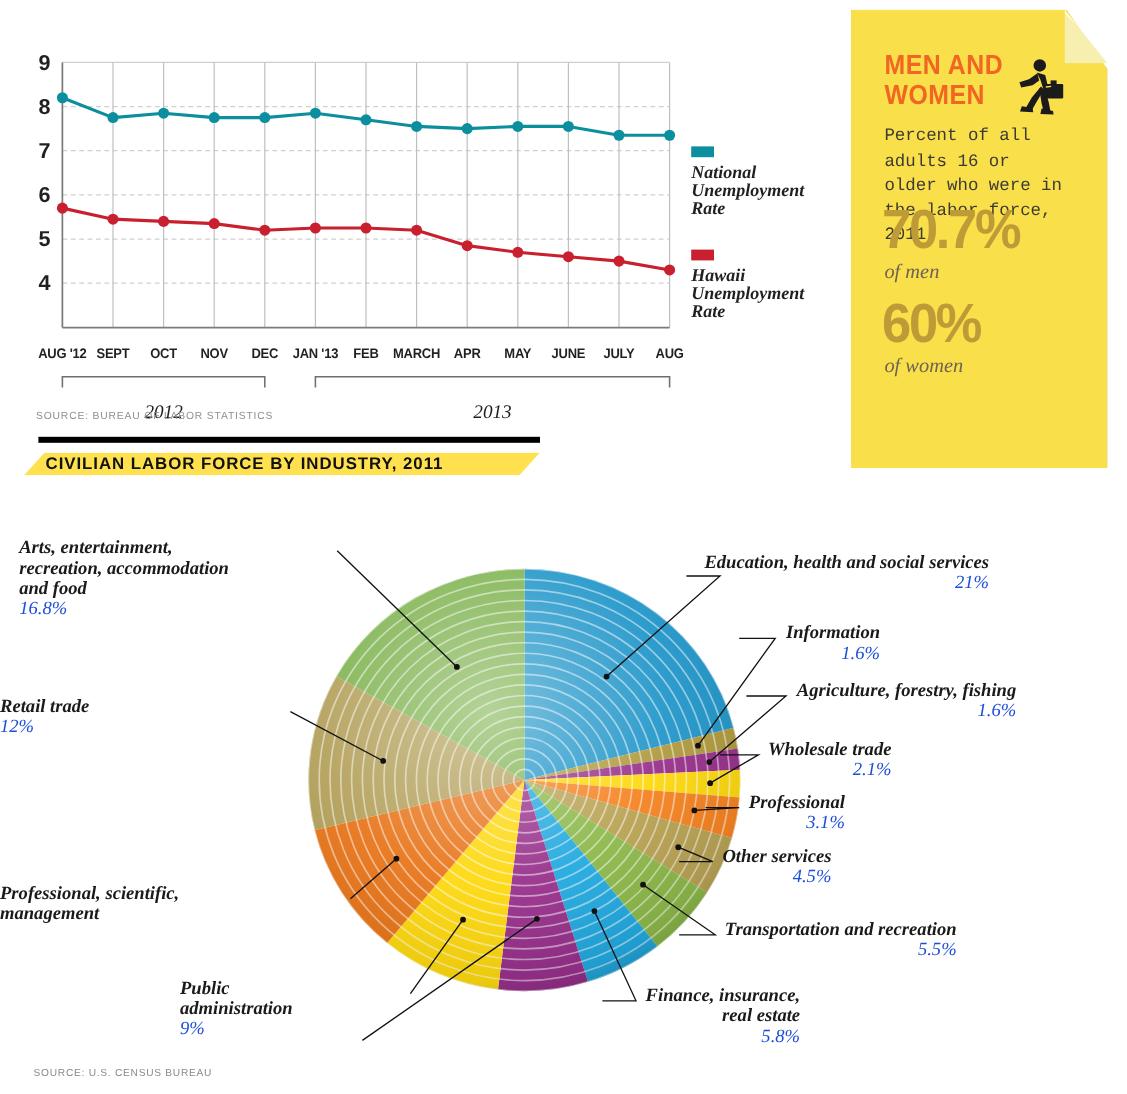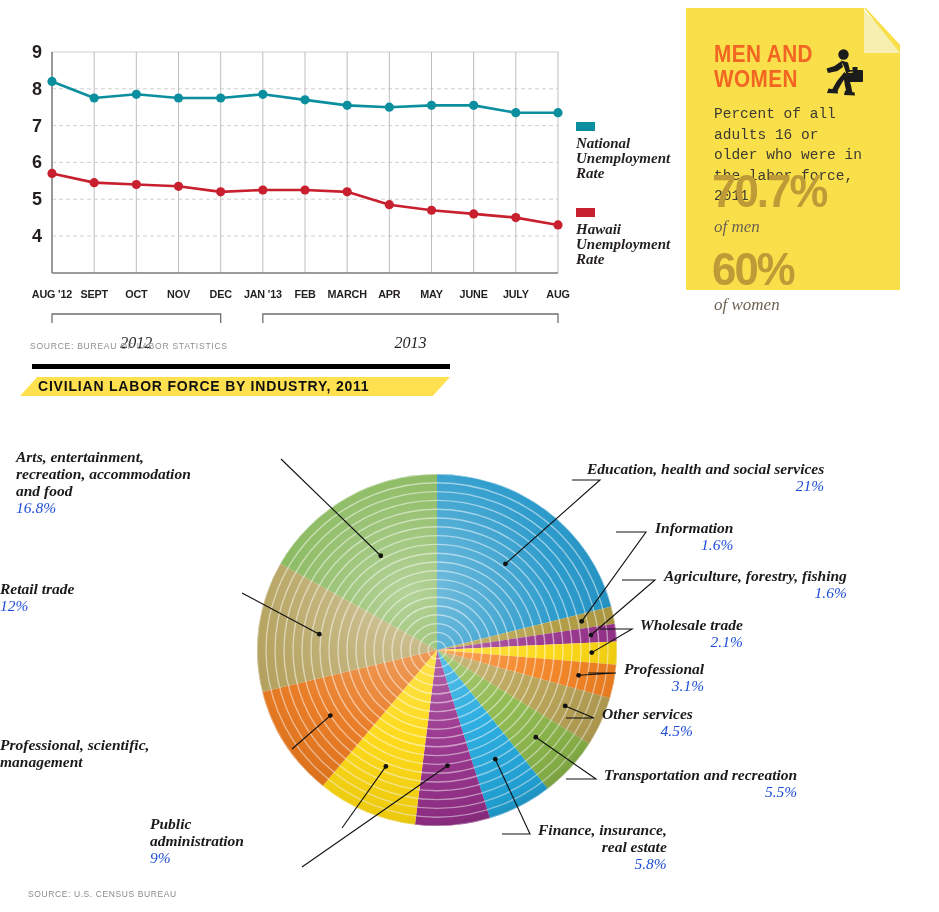--- a/index.html
+++ b/index.html
@@ -6,21 +6,21 @@
   body{width:939px;height:912px;position:relative;overflow:hidden;
        font-family:"Liberation Sans",sans-serif;color:#231f20;}
   .abs{position:absolute;}
 
   
   #line-chart-block{left:0;top:0;width:700px;height:365px;}
   .src-note{font-family:"Liberation Sans",sans-serif;font-size:8.5px;
       letter-spacing:0.6px;color:#8a8a8a;}
 
   
-  #men-women-card{left:686px;top:8px;width:214px;height:282px;}
+  #men-women-card{left:709px;top:8px;width:214px;height:382px;}
   .card-bg{position:absolute;inset:0;background:#F9DF4A;
       box-shadow:2px 3px 5px rgba(0,0,0,.22);
       clip-path:polygon(0 0, 84% 0, 100% 13%, 100% 100%, 0 100%);}
   .card-fold{position:absolute;right:0;top:0;width:36px;height:45px;
       background:linear-gradient(225deg,#ffffff 0 48%,#F6EFAF 48% 100%);
       clip-path:polygon(0 0,100% 100%,0 100%);}
   .card-title{font-family:"Liberation Sans",sans-serif;font-weight:bold;
       font-size:23px;line-height:25px;letter-spacing:0.5px;color:#F26522;
       transform:scaleX(0.9);transform-origin:left center;}
   .card-body{font-family:Liberation Mono, monospace;font-size:14.5px;

